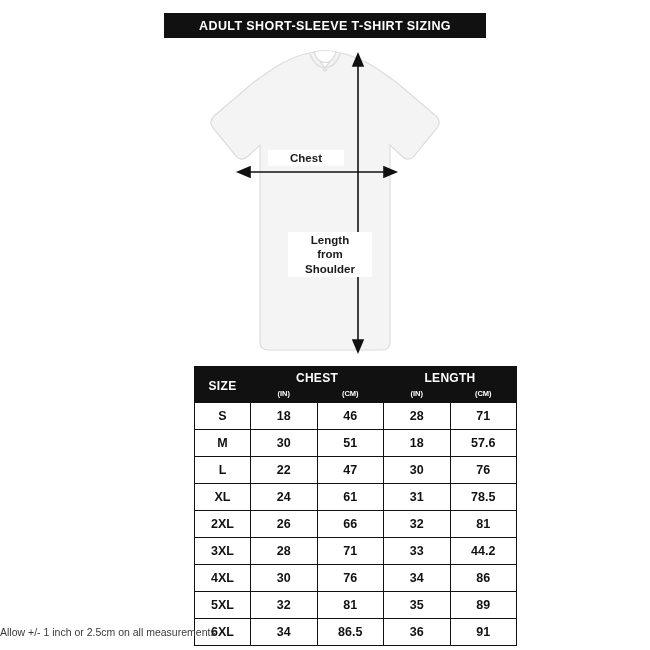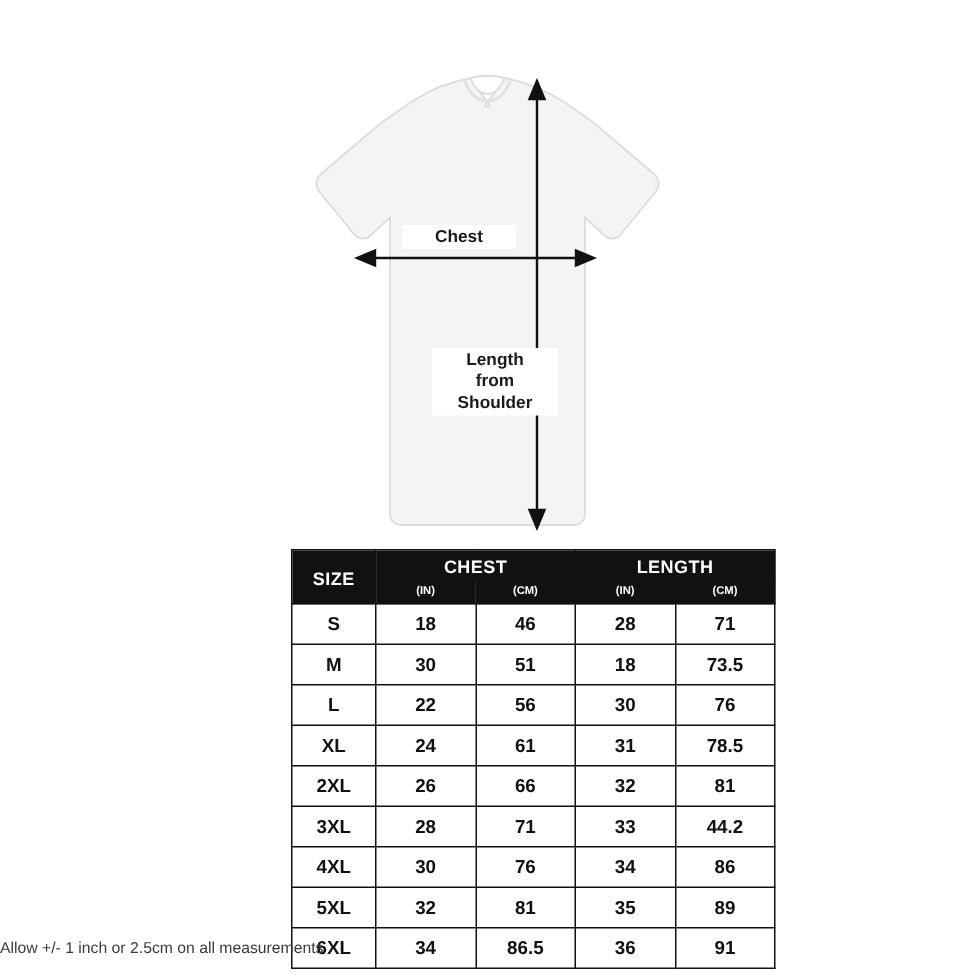--- a/index.html
+++ b/index.html
@@ -127,20 +127,23 @@
     text-align: left;
     font-size: 10.5px;
     color: #3a3a3a;
   }
 </style>
 </head>
 <body>
 
 <div class="page">
 
+  <div class="title-banner">
+    <span class="title-text">ADULT SHORT-SLEEVE T-SHIRT SIZING</span>
+  </div>
 
   <div class="shirt-wrap">
     <svg class="shirt-svg" width="350" height="318" viewBox="0 0 350 318" xmlns="http://www.w3.org/2000/svg">
 
       <path d="M124,26
                C138,17 152,12 164,10
                C170,22 180,29 175,29
                C170,29 180,22 186,10
                C198,12 212,17 226,26
                L246,40
@@ -213,26 +216,26 @@
           <td>18</td>
           <td>46</td>
           <td>28</td>
           <td>71</td>
         </tr>
         <tr>
           <td>M</td>
           <td>30</td>
           <td>51</td>
           <td>18</td>
-          <td>73.5</td>
+          <td>57.6</td>
         </tr>
         <tr>
           <td>L</td>
           <td>22</td>
-          <td>56</td>
+          <td>47</td>
           <td>30</td>
           <td>76</td>
         </tr>
         <tr>
           <td>XL</td>
           <td>24</td>
           <td>61</td>
           <td>31</td>
           <td>78.5</td>
         </tr>

